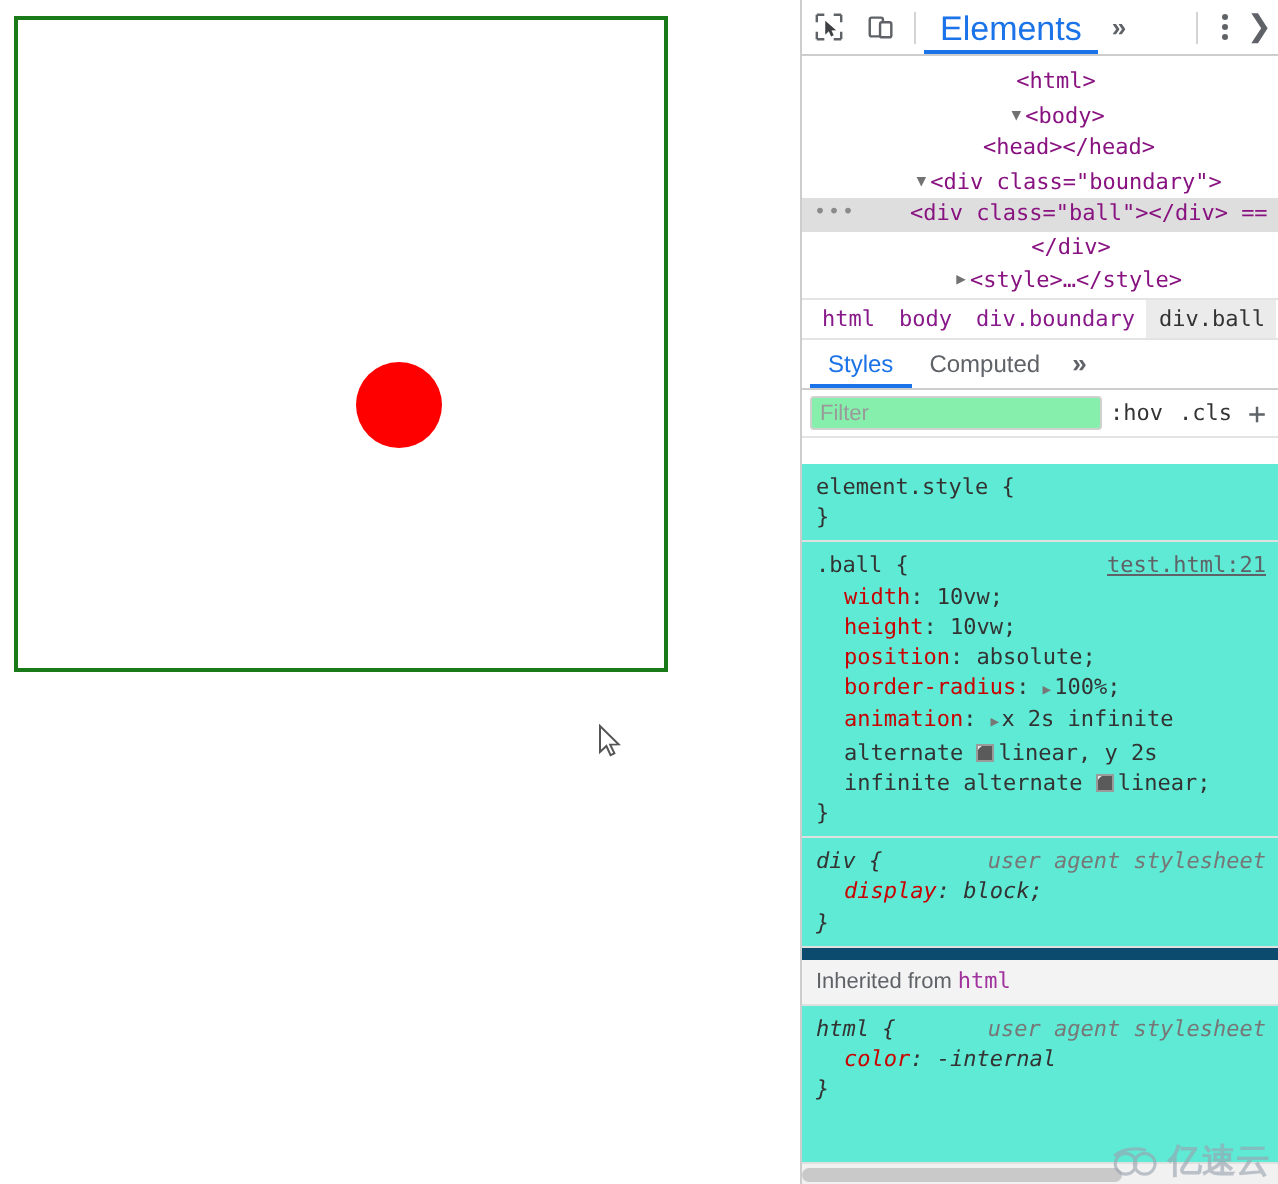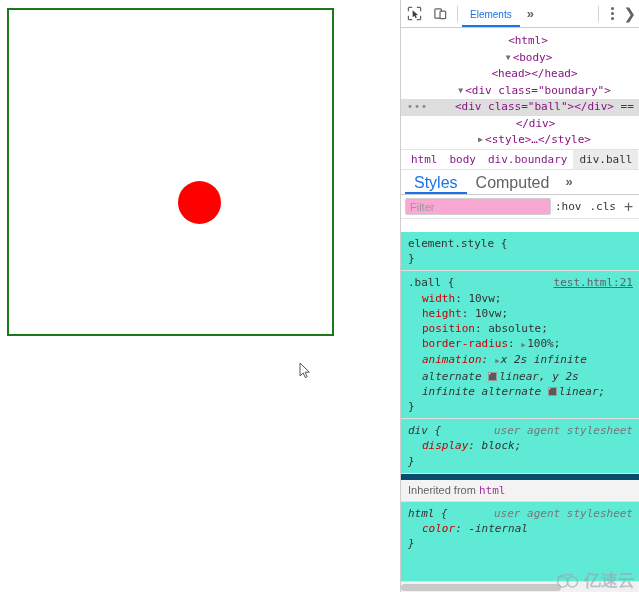--- a/index.html
+++ b/index.html
@@ -67,21 +67,21 @@
   }
   .tb-icon-btn {
     width: 26px; height: 26px;
     display: flex; align-items: center; justify-content: center;
     cursor: pointer;
   }
   .tb-sep {
     width: 1px; height: 16px; background: #d4d4d4; margin: 0 4px;
   }
   .tb-tab {
-    font-size: 10px;
+    font-size: 17px;
     color: #1a73e8;
     padding: 0 8px;
     height: 27px;
     line-height: 29px;
     position: relative;
     cursor: pointer;
     white-space: nowrap;
   }
   .tb-tab.active::after {
     content: "";
@@ -148,40 +148,40 @@
   
   #styles-tabs {
     height: 25px;
     display: flex; align-items: flex-end;
     border-bottom: 1px solid #cdcdcd;
     background: #fff;
     font-family: "Liberation Sans", sans-serif;
     padding-left: 4px;
   }
   .st-tab {
-    font-size: 16px; color: #5f6368; padding: 0 9px;
+    font-size: 12px; color: #5f6368; padding: 0 9px;
     height: 24px; line-height: 25px; position: relative; cursor: pointer;
   }
   .st-tab.active { color: #1a73e8; }
   .st-tab.active::after {
     content:""; position:absolute; left:0; right:0; bottom:0;
     height:2px; background:#1a73e8;
   }
   .st-more { font-size:13px; color:#5f6368; padding:0 7px; line-height:25px;
              cursor:pointer; font-weight:bold; }
 
   
   #filter-bar {
     height: 24px; display: flex; align-items: center;
     border-bottom: 1px solid #e3e3e3; background:#fff;
     padding: 0 4px;
   }
   #filter-input {
     flex: 1; height: 17px; border: 1px solid #d0d0d0; border-radius: 2px;
-    font-size: 11px; padding: 0 4px; color: #333; background: #f9a8d4;
+    font-size: 11px; padding: 0 4px; color: #333; background: #86efac;
     font-family: "Liberation Sans", sans-serif; outline: none;
     min-width: 0;
   }
   #filter-input::placeholder { color: #9a9a9a; }
   .filter-btn {
     font-size: 11px; color: #333; padding: 0 4px; cursor: pointer;
     font-family: "DejaVu Sans Mono", monospace; white-space: nowrap;
   }
   .plus-btn {
     font-size: 15px; color: #5f6368; padding: 0 2px 0 4px; cursor:pointer;
@@ -396,21 +396,21 @@
 
         <div class="decl">
           <span class="prop">position</span><span class="pval">: </span><span class="pval">absolute;</span>
         </div>
 
 
         <div class="decl">
           <span class="prop">border-radius</span><span class="pval">: </span><span class="tri">▶</span><span class="pval">100%;</span>
         </div>
 
-        <div class="decl" style="padding-left:14px; text-indent:0;font-style:italic;">
+        <div class="decl" style="padding-left:14px; text-indent:0;">
           <span class="prop">animation</span><span class="pval">: </span><span class="tri">▶</span><span class="pval" id="anim-val">x 2s infinite alternate <span class="swatch-curve"></span>linear, y 2s infinite alternate <span class="swatch-curve"></span>linear;</span>
         </div>
 
         <div class="sel">}</div>
       </div>
 
       <div class="rule-block ua">
         <span class="origin-ua">user agent stylesheet</span>
         <div class="sel">div {</div>
         <div class="decl">

